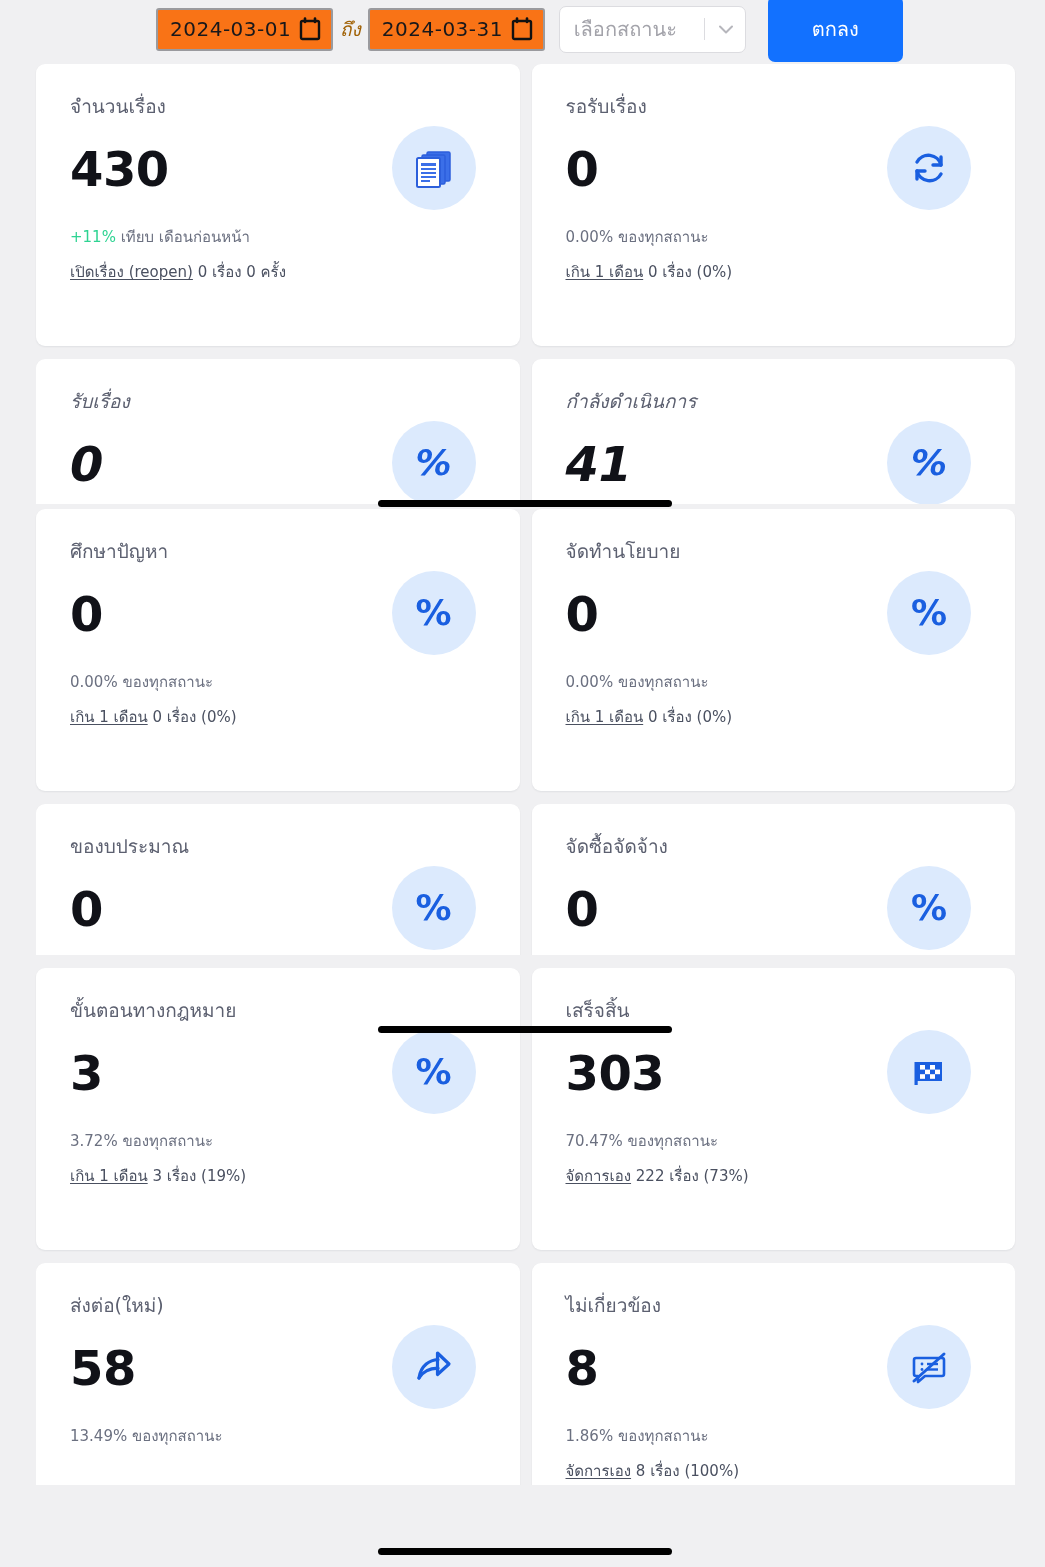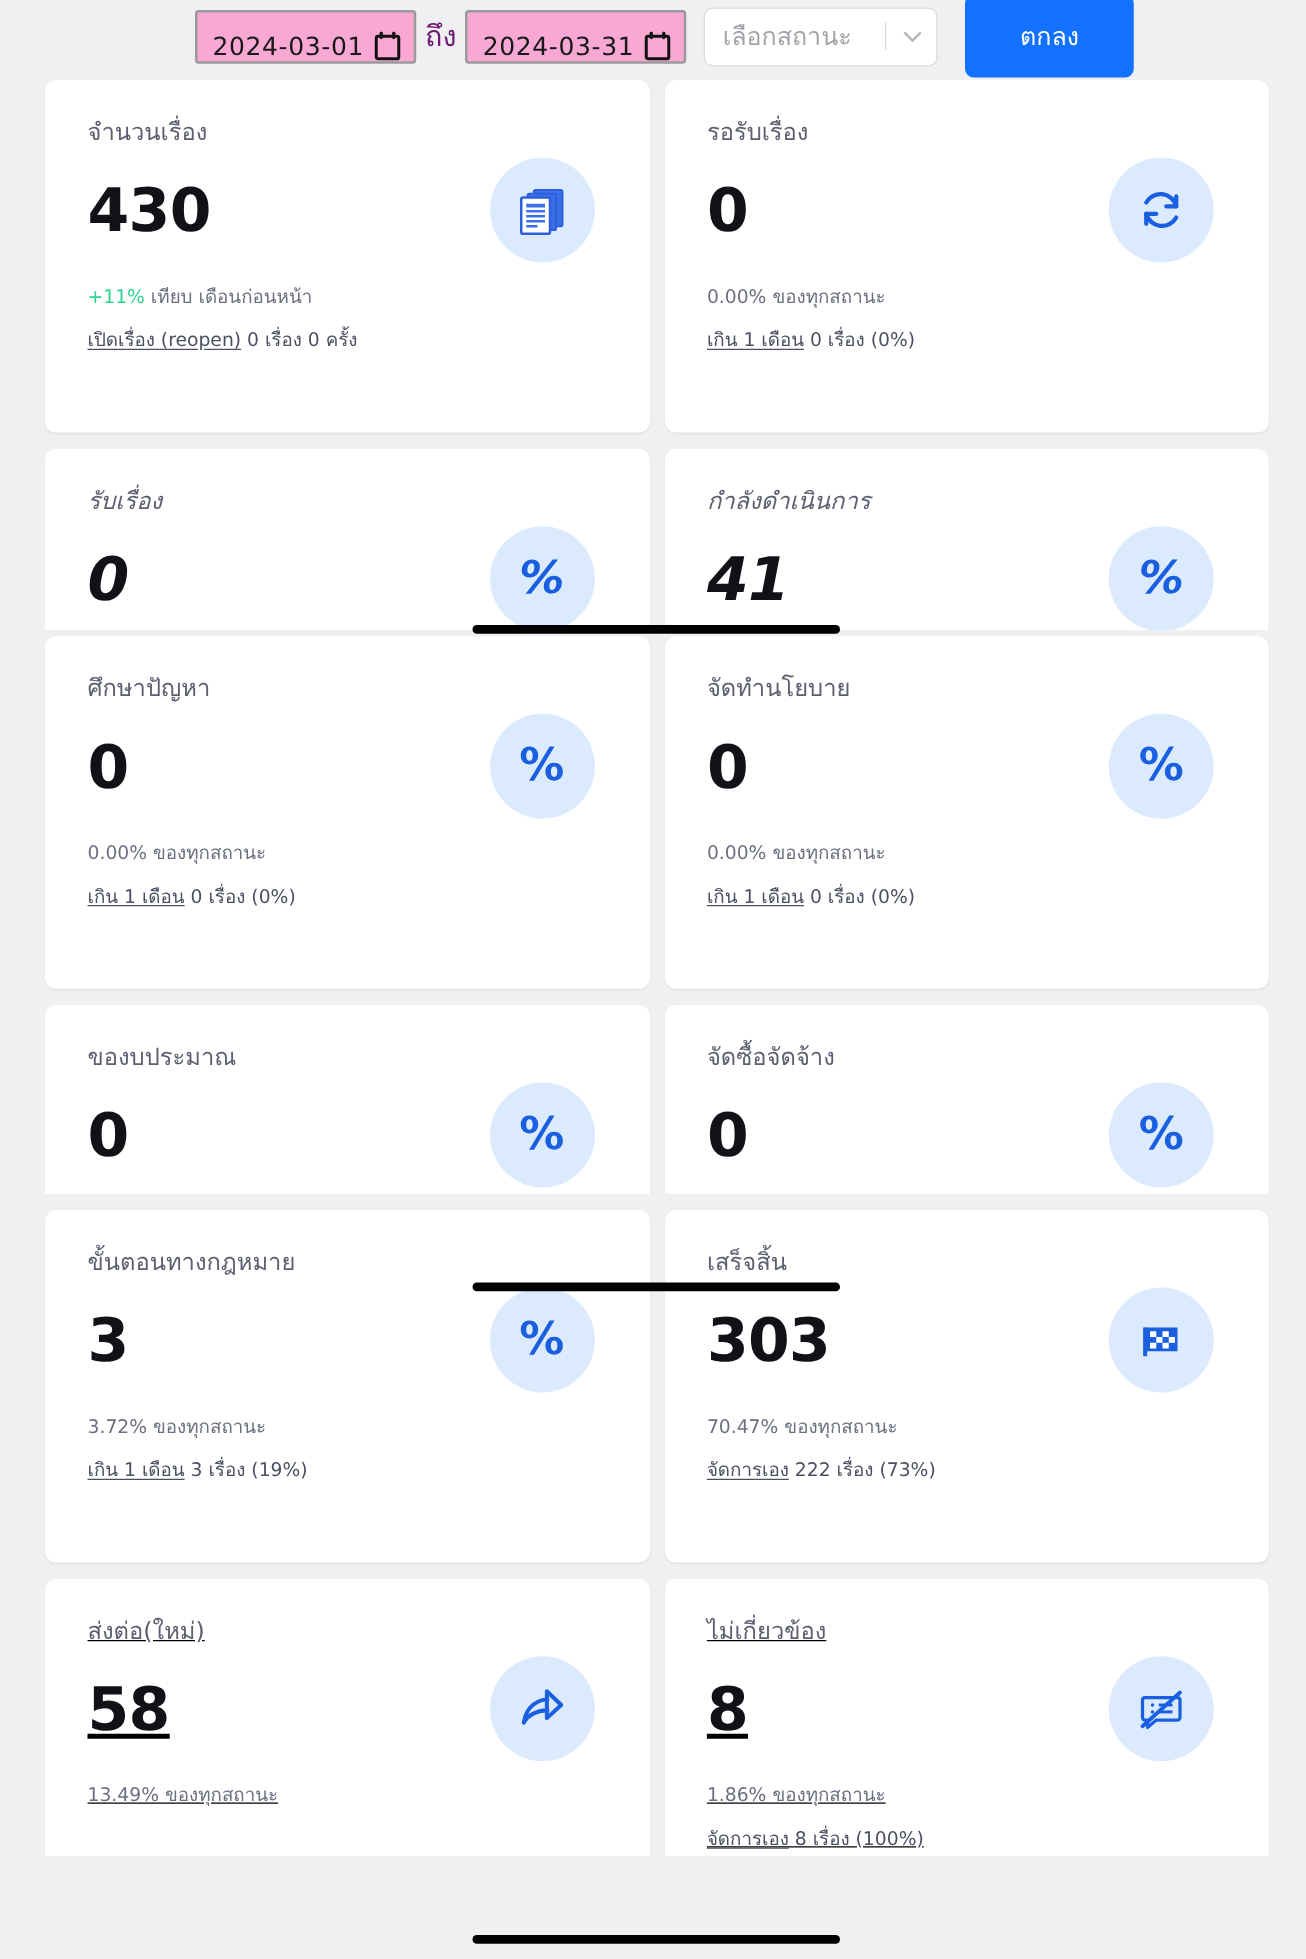--- a/index.html
+++ b/index.html
@@ -22,43 +22,44 @@
     display: flex;
     align-items: center;
     gap: 0;
     padding-left: 156px;
     background: #f0f0f2;
   }
 
   .date-field {
     width: 177px;
     height: 43px;
-    background: #f9a8d4;
+    background: #f97316;
     border: 2px solid #9a9a9e;
     border-radius: 3px;
     display: flex;
-    align-items: flex-end;
+    align-items: center;
     justify-content: space-between;
     padding: 0 10px 0 12px;
   }
 
   .date-text {
     font-size: 20px;
     color: #18181b;
     letter-spacing: 0.5px;
     font-family: "DejaVu Sans", sans-serif;
   }
 
   .cal-icon { width: 22px; height: 24px; display: block; }
 
   .range-sep {
-    font-size: 23px;
-    color: #701a75;
+    font-size: 19px;
+    color: #a16207;
     padding: 0 7px;
     white-space: nowrap;
+    font-style: italic;
   }
 
   .status-select {
     width: 187px;
     height: 47px;
     background: #ffffff;
     border: 1px solid #dcdce0;
     border-radius: 7px;
     display: flex;
     align-items: center;
@@ -105,21 +106,21 @@
 
   .row {
     display: flex;
     gap: 12px;
     margin-bottom: 13px;
   }
 
   .row.tall   { height: 282px; }
   .row.clip   { height: 145px; overflow: hidden; margin-bottom: 5px; font-style: italic; }
   .row.clip2  { height: 151px; overflow: hidden; margin-bottom: 13px; }
-  .row.last   { height: 222px; overflow: hidden; margin-bottom: 0; text-decoration: underline; }
+  .row.last   { height: 222px; overflow: hidden; margin-bottom: 0; }
 
   .card {
     flex: 1;
     background: #ffffff;
     border-radius: 9px;
     box-shadow: 0 1px 2px rgba(16,24,40,0.07);
     position: relative;
     padding: 30px 26px 0 34px;
     min-width: 0;
   }

